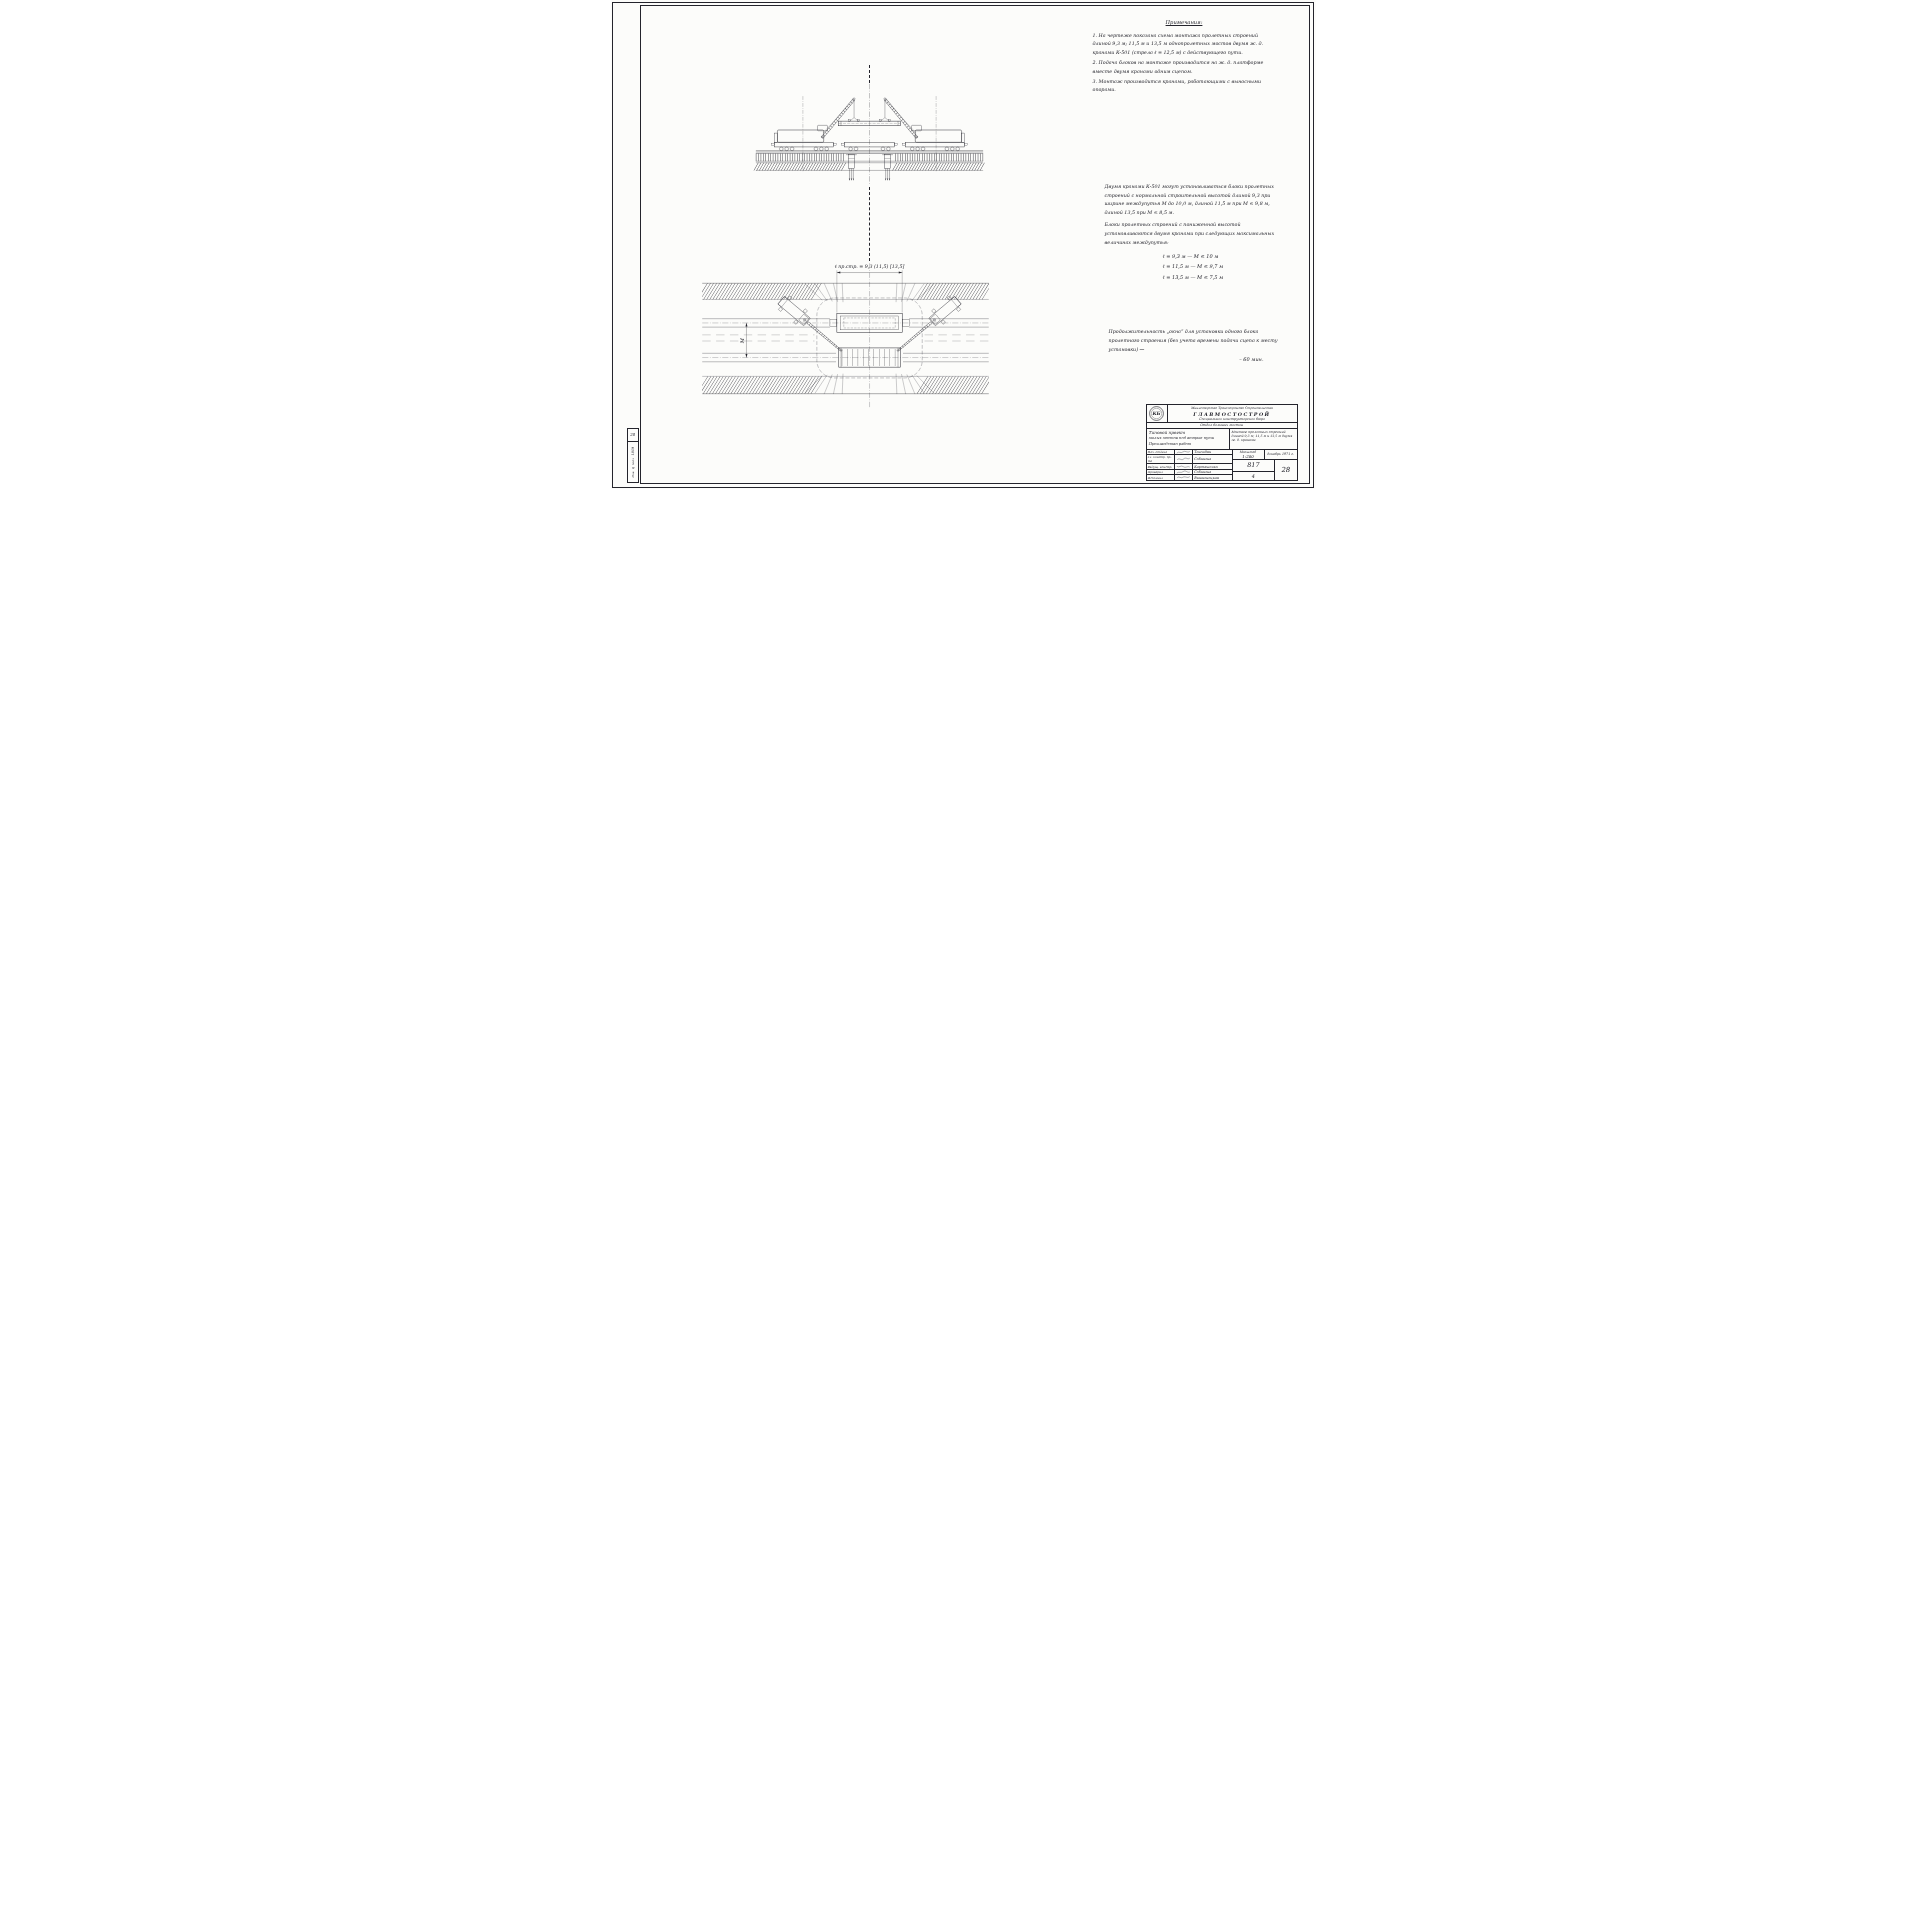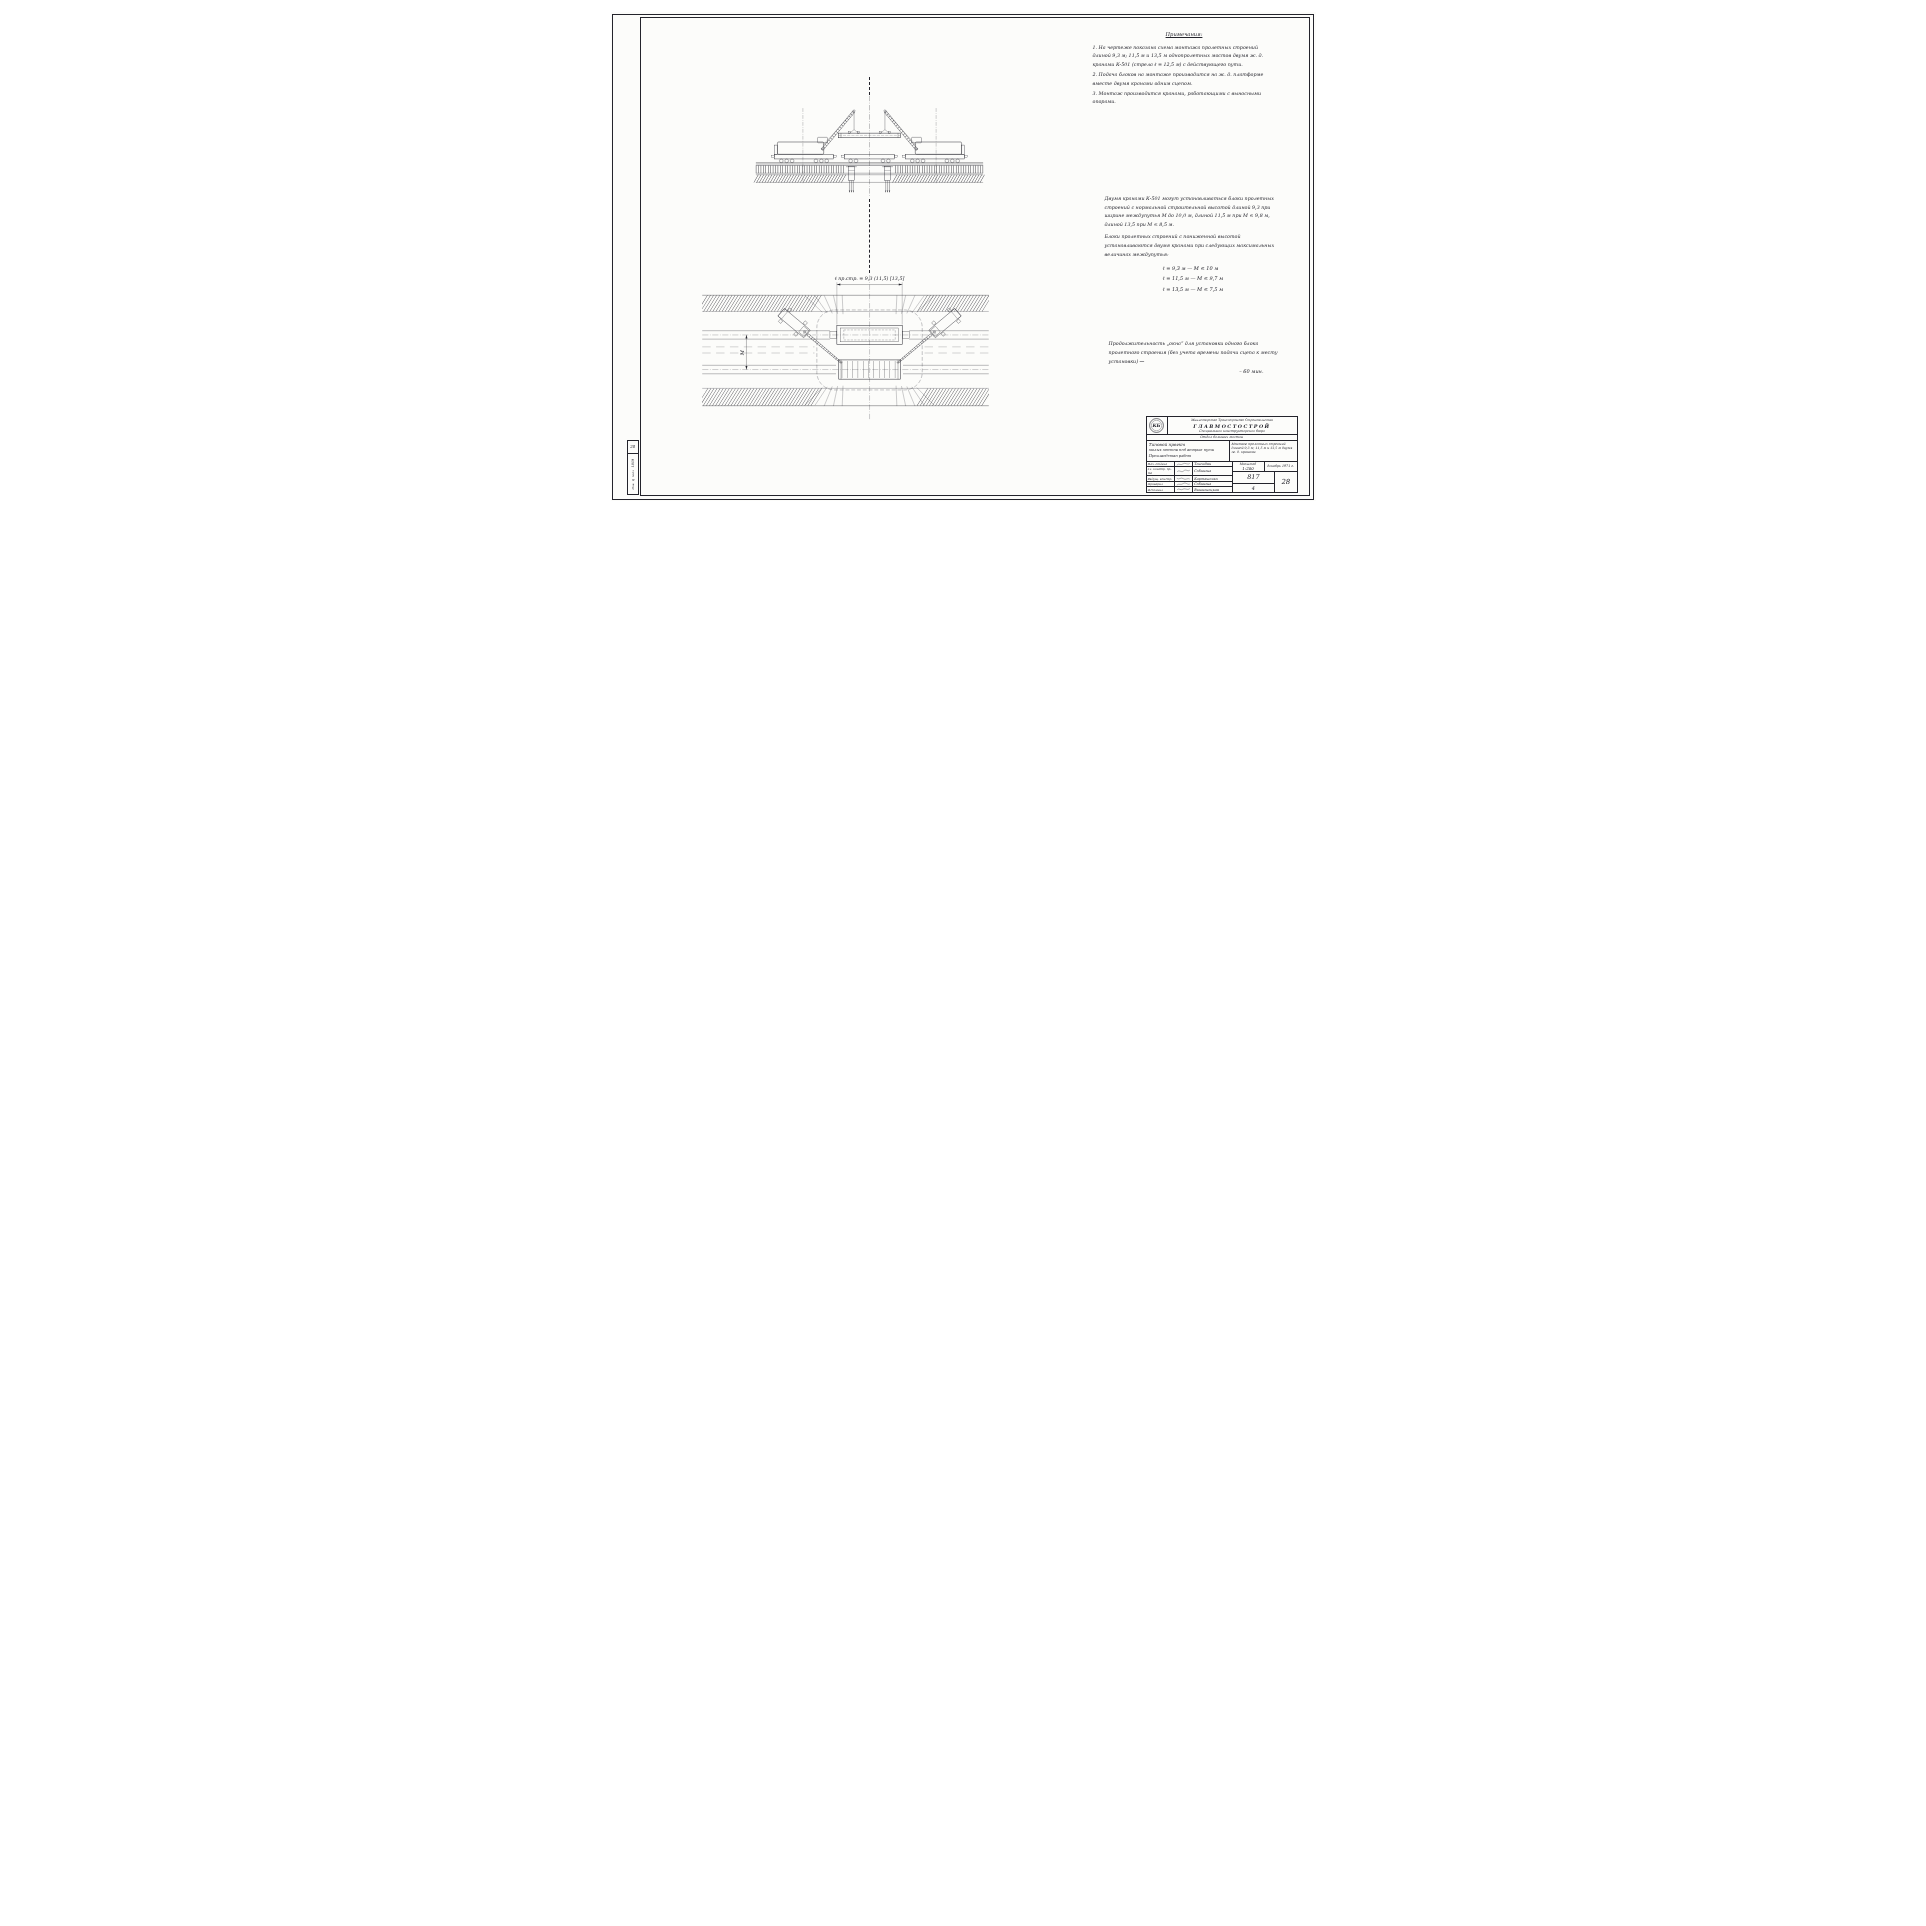--- a/index.html
+++ b/index.html
@@ -1,18 +1,18 @@
 <!DOCTYPE html>
 <html style="font-size:6.2px"><head>
 <meta charset="utf-8">
 <title>Типовой проект — Монтаж пролетных строений</title>
 <style>
   html,body { margin:0; padding:0; background:#ffffff; }
   .page {
-    position:relative; width:705px; height:489px; margin:12px auto;
+    position:relative; width:705px; height:489px; margin:0 auto;
     background:#fcfcfa; color:#24242c; overflow:hidden;
     font-family:"Liberation Sans", sans-serif;
     text-decoration:underline;
   }
   .hand { font-family:"DejaVu Serif", serif; font-style:italic; }
 
   .frame-outer { position:absolute; inset:1.5px; border:0.4px solid #24242c; }
   .frame-inner { position:absolute; left:29px; top:5.4px; right:5.4px; bottom:5.4px; border:0.6px solid #24242c; }
 
   .abs { position:absolute; }

